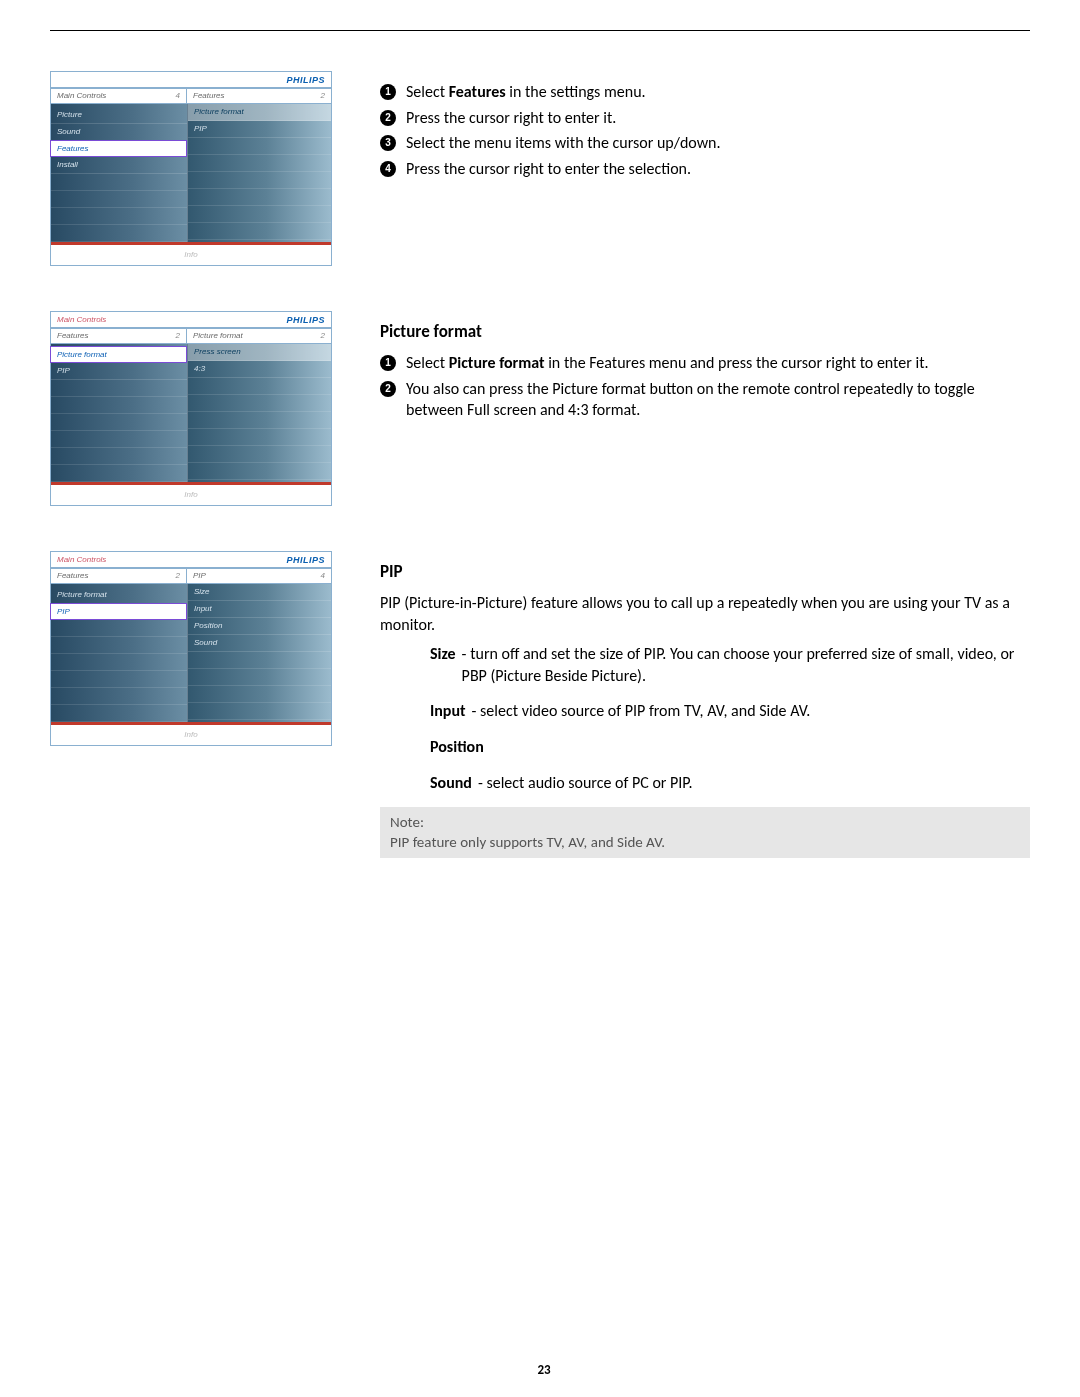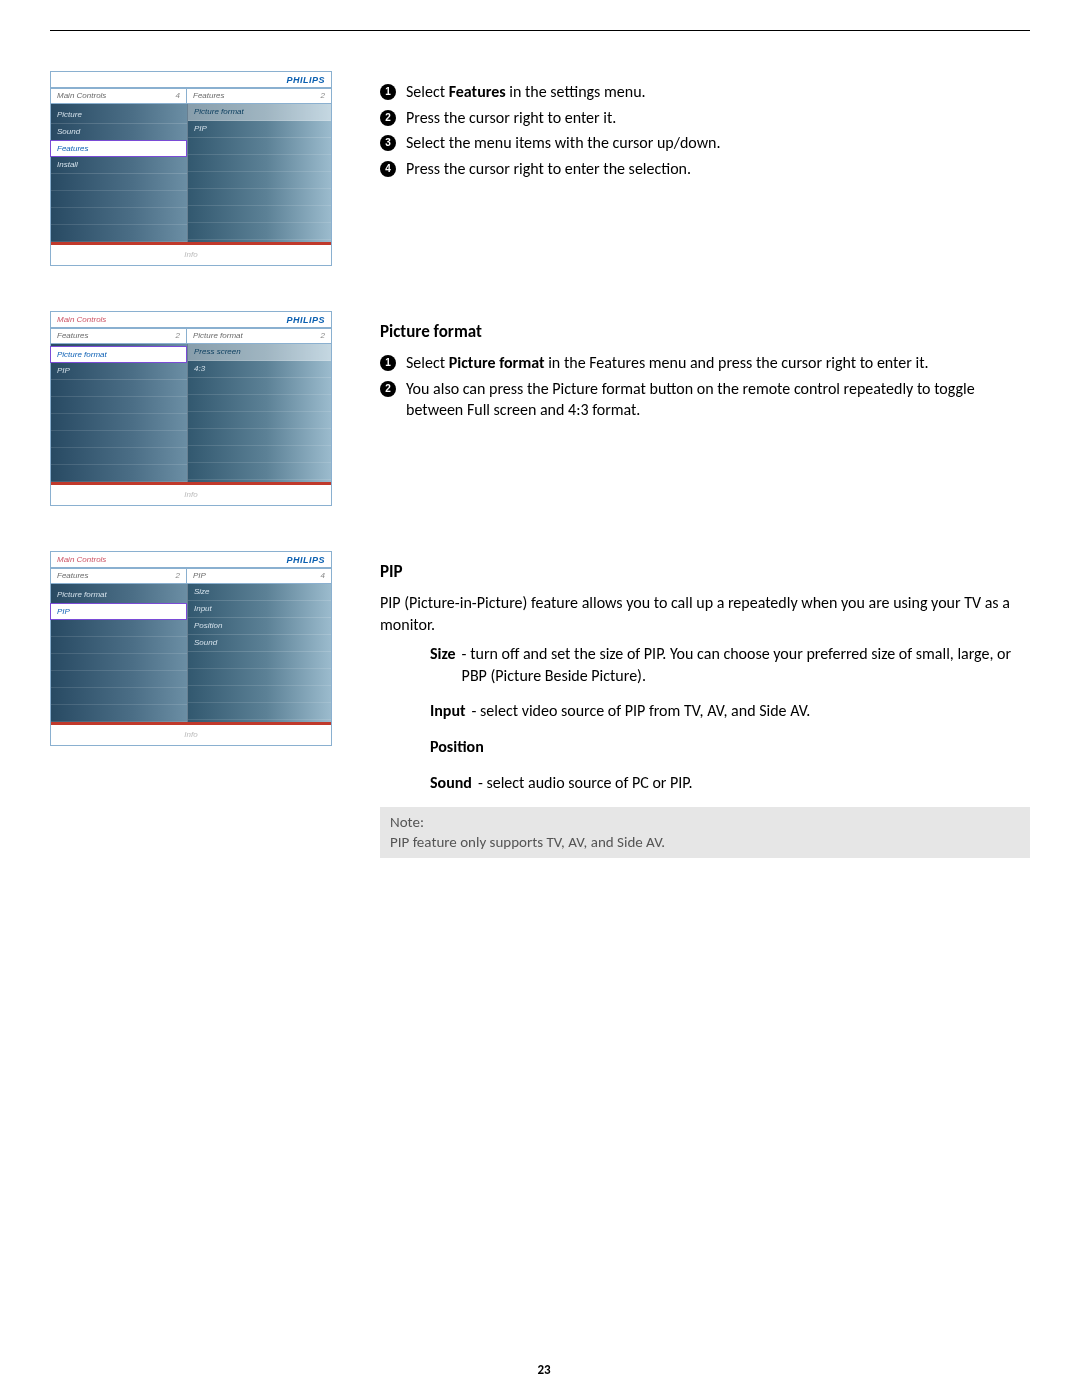--- a/index.html
+++ b/index.html
@@ -368,21 +368,21 @@
           <div class="footer"></div>
           <div class="info-bar">Info</div>
         </div>
       </div>
       <div class="right">
         <div class="sect-title">PIP</div>
         <div class="desc">PIP (Picture-in-Picture) feature allows you to call up a repeatedly when you are using your TV as a monitor.</div>
         <div class="def-list">
           <div class="def-item">
               <span class="label">Size</span>
-              <span class="val"> - turn off and set the size of PIP.  You can choose your preferred size of small, large, or PBP (Picture Beside Picture).</span>
+              <span class="val"> - turn off and set the size of PIP.  You can choose your preferred size of small, video, or PBP (Picture Beside Picture).</span>
             </div>
           <div class="def-item">
               <span class="label">Input</span>
               <span class="val"> - select video source of PIP from TV, AV, and Side AV.</span>
             </div>
           <div class="def-item">
               <span class="label">Position</span>
             </div>
           <div class="def-item">
               <span class="label">Sound</span>

